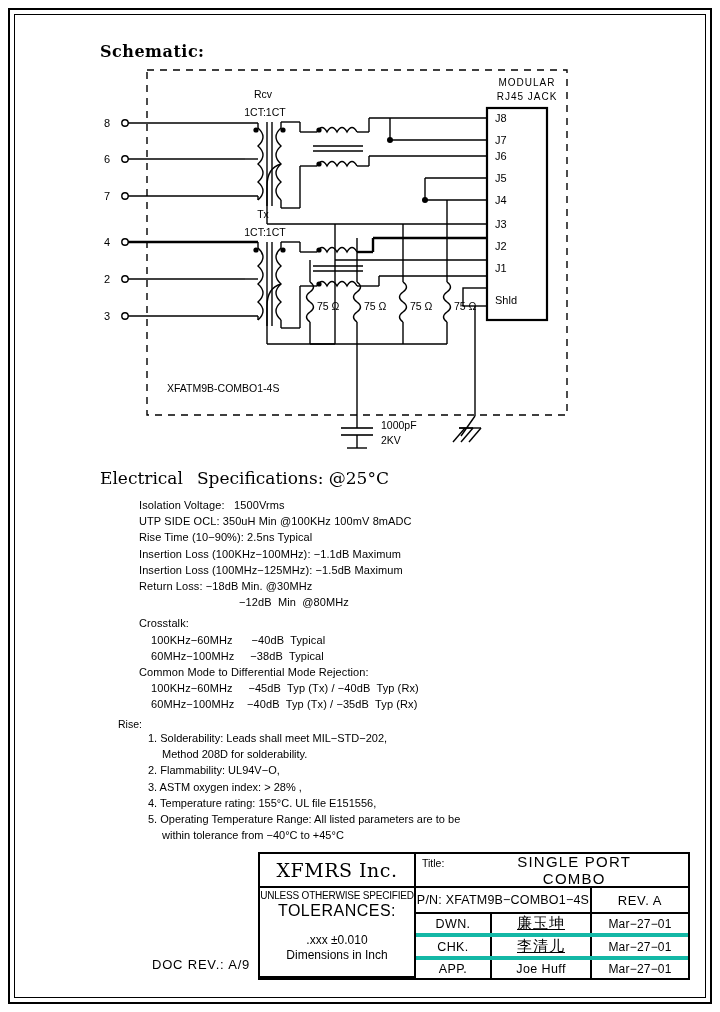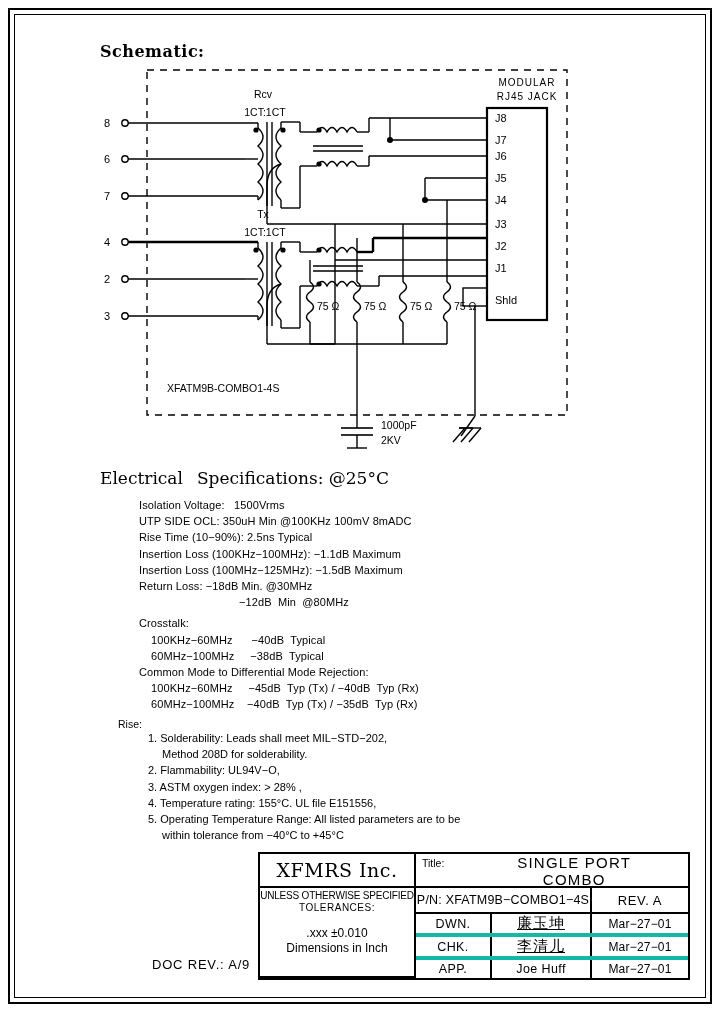--- a/index.html
+++ b/index.html
@@ -107,21 +107,21 @@
   .tb-logo {
     border-right: 2px solid #000;
     border-bottom: 2px solid #000;
     display: flex; align-items: center; justify-content: center;
     font-family: "DejaVu Serif", serif;
     font-size: 19px;
     letter-spacing: 0.5px;
   }
   .tb-title {
     border-bottom: 2px solid #000;
-    display: flex; 
+    display: flex; align-items: center;
     padding-left: 6px;
     box-sizing: border-box;
     gap: 40px;
   }
   .tb-title-label {
     font-size: 10.5px;
     align-self: flex-start;
     margin-top: 3px;
   }
   .tb-title-value {
@@ -140,21 +140,21 @@
     flex: 1;
     display: flex;
     flex-direction: column;
     align-items: center;
     justify-content: flex-start;
     border-bottom: 2px solid #000;
     padding-top: 2px;
     box-sizing: border-box;
   }
   .tb-l1 { font-size: 10px; letter-spacing: -0.2px; white-space: nowrap; }
-  .tb-l2 { font-size: 10px; letter-spacing: 0.5px; margin-top: 1px;}
+  .tb-l2 { font-size: 16px; letter-spacing: 0.5px; margin-top: 1px;}
   .tb-l3 { font-size: 12px; margin-top: 13px;}
   .tb-l4 { font-size: 12px; margin-top: 1px;}
   .tb-sheet {
     height: 26px;
     display: flex; align-items: center; justify-content: center;
     font-size: 14px;
     letter-spacing: 1.4px;
   }
   .tb-right {
     display: flex;

